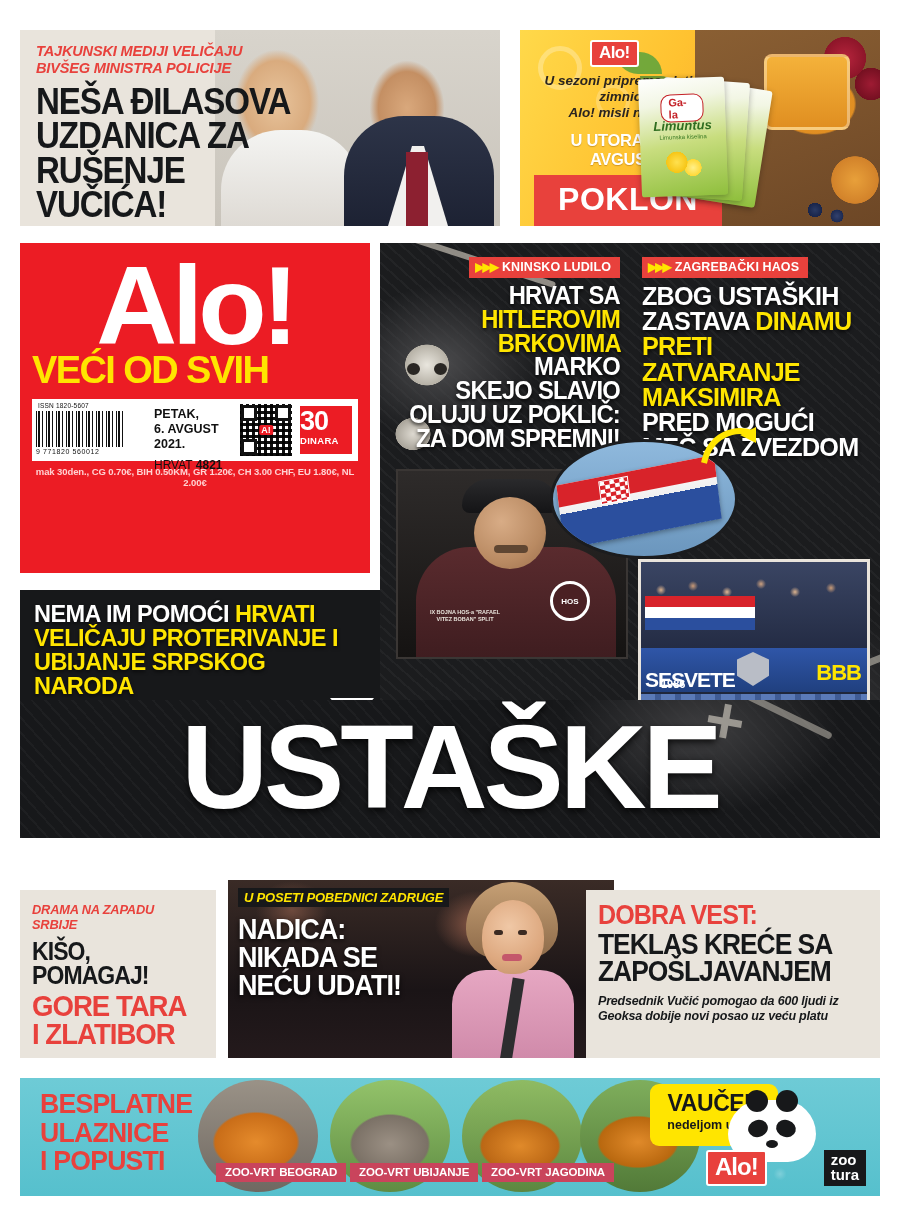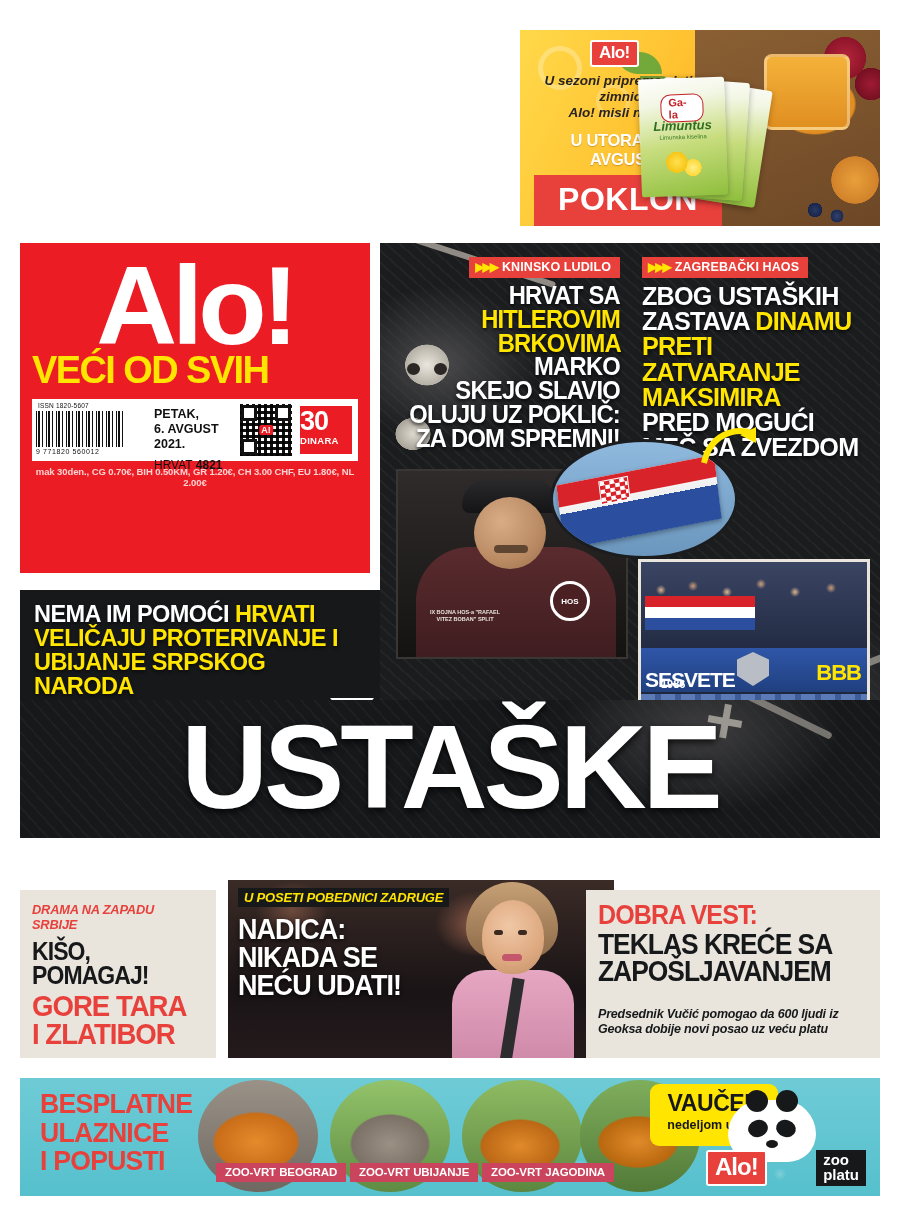--- a/index.html
+++ b/index.html
@@ -429,21 +429,21 @@
     color: #e8413c; font-weight: 700; font-size: 27px; line-height: 1;
     letter-spacing: -1px; text-transform: uppercase;
     transform: scaleX(0.93); transform-origin: left top;
   }
   .br-head {
     margin-top: 2px; color: #16181a; font-weight: 700; font-size: 29px;
     line-height: 0.94; letter-spacing: -1.1px; text-transform: uppercase;
     transform: scaleX(0.91); transform-origin: left top;
   }
   .br-dek {
-    margin-top: 21px; color: #16181a; font-weight: 700; font-style: italic;
+    margin-top: 8px; color: #16181a; font-weight: 700; font-style: italic;
     font-size: 12.5px; line-height: 1.24; letter-spacing: -0.2px;
   }
 
   
   .zoo {
     position: absolute; left: 20px; top: 1078px; width: 860px; height: 118px;
     background: linear-gradient(180deg,#6ecbd6 0%, #56c0cd 100%); overflow: hidden;
   }
   .paws {
     position: absolute; inset: 0; opacity: .22;
@@ -501,20 +501,37 @@
     position: absolute; right: 0; bottom: 2px; background: #17181a; color: #fff;
     font-weight: 700; font-size: 15px; line-height: 0.96; padding: 3px 7px 4px;
     text-align: left;
   }
 </style>
 </head>
 <body>
 
 <div class="page">
 
+  <div class="top-left">
+    <div class="tl-photo">
+      <div class="tl-shirt2"></div>
+      <div class="tl-tie"></div>
+    </div>
+    <div class="tl-text">
+      <div class="tl-kicker">
+        <div>TAJKUNSKI MEDIJI VELIČAJU</div>
+        <div>BIVŠEG MINISTRA POLICIJE</div>
+      </div>
+      <div class="tl-head">
+        <div>NEŠA ĐILASOVA</div>
+        <div>UZDANICA ZA</div>
+        <div>RUŠENJE VUČIĆA!</div>
+      </div>
+    </div>
+  </div>
 
   <div class="top-right">
     <div class="tr-fruit">
       <div class="tr-jar"></div>
     </div>
     <div class="tr-leaf1"></div>
     <div class="tr-leaf2"></div>
     <div class="tr-citrus1"></div>
     <div class="tr-citrus2"></div>
     <div class="tr-inner">
@@ -735,18 +752,18 @@
       <div class="panda">
         <div class="panda-ear1"></div>
         <div class="panda-ear2"></div>
         <div class="panda-eye1"></div>
         <div class="panda-eye2"></div>
         <div class="panda-nose"></div>
       </div>
       <div class="alo-badge">Alo!</div>
       <div class="zoo-word">
         <div>zoo</div>
-        <div>platu</div>
+        <div>tura</div>
       </div>
     </div>
   </div>
 
 </div>
 
 </body></html>

